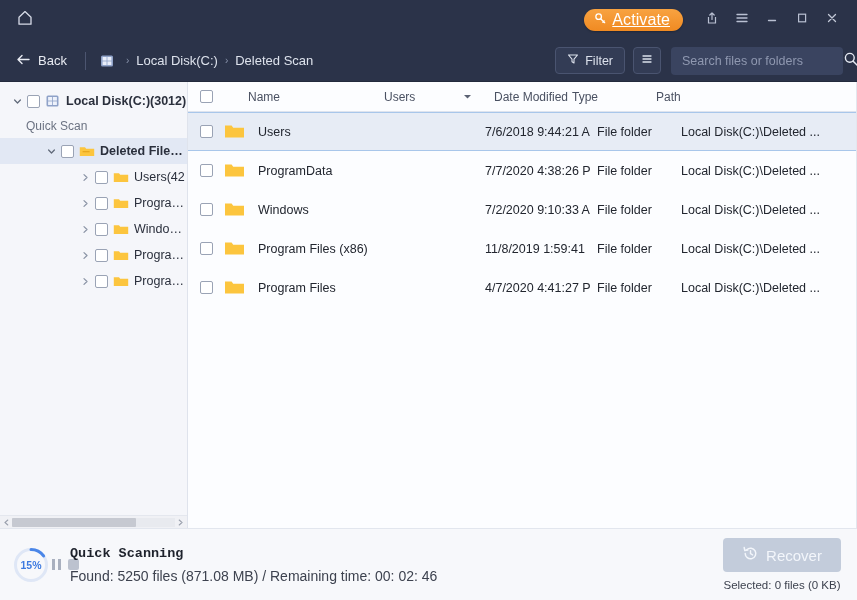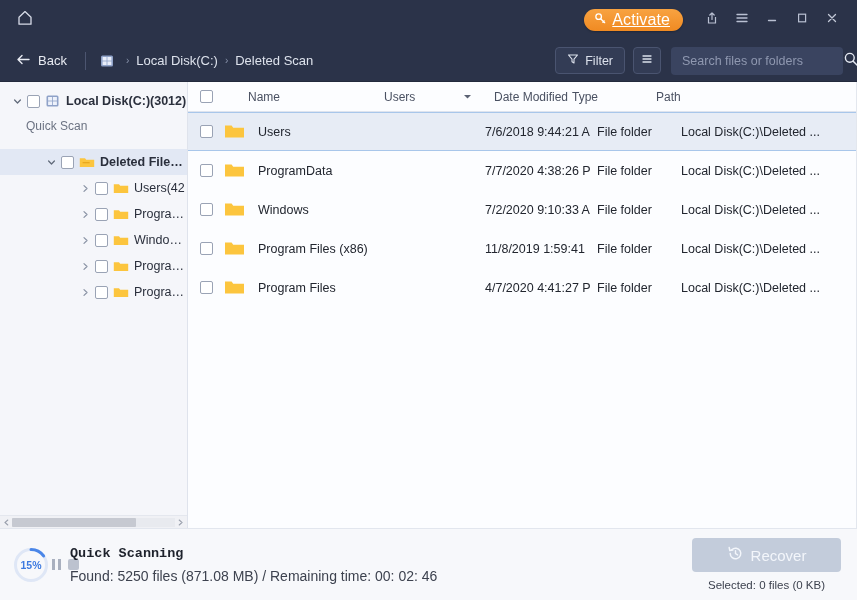--- a/index.html
+++ b/index.html
@@ -328,21 +328,21 @@
     margin-bottom: 7px;
     font-family: Liberation Mono, monospace;
   }
   .status-sub { font-size: 14px; color: #3d424f; }
   .status-spacer { flex: 1; }
   .recover-wrap {
     display: flex; flex-direction: column; align-items: center;
     gap: 7px;
   }
   .recover-btn {
-    width: 149px; height: 34px;
+    width: 118px; height: 34px;
     background: #c3ccdb;
     border-radius: 4px;
     color: #f3f6fb;
     font-size: 15px;
     display: flex; align-items: center; justify-content: center;
     gap: 7px;
     cursor: default;
   }
   .selected-text { font-size: 11.5px; color: #3d424f; }
 </style>
@@ -488,21 +488,21 @@
               <rect x="7.4" y="3" width="4" height="3.6" fill="#eef2fb"></rect>
               <rect x="2.6" y="7.4" width="4" height="3.6" fill="#eef2fb"></rect>
               <rect x="7.4" y="7.4" width="4" height="3.6" fill="#eef2fb"></rect>
             </svg>
           </span>
           <span class="tw-label bold">Local Disk(C:)(3012)</span>
         </div>
 
         <div class="tree-sub">Quick Scan</div>
 
-        <div class="tree-row selected" style="padding-left:44px;margin-top:11px;">
+        <div class="tree-row selected" style="padding-left:44px;">
           <span class="tw-arrow">
             <svg width="9" height="9" viewBox="0 0 9 9">
                 <path d="M1.6 3 L4.5 6 L7.4 3" fill="none" stroke="#5f6878" stroke-width="1.2" stroke-linecap="round" stroke-linejoin="round"></path>
               </svg>
           </span>
           <span class="tw-chk"></span>
           <span class="tw-icon">
             <svg width="16" height="13" viewBox="0 0 16 13">
               <path d="M0.8 2.2 H6 L7.2 3.8 H15.2 V11 H0.8 Z" fill="#fcc53e"></path>
               <rect x="3.6" y="6" width="7" height="1.3" fill="#e8a81f"></rect>

